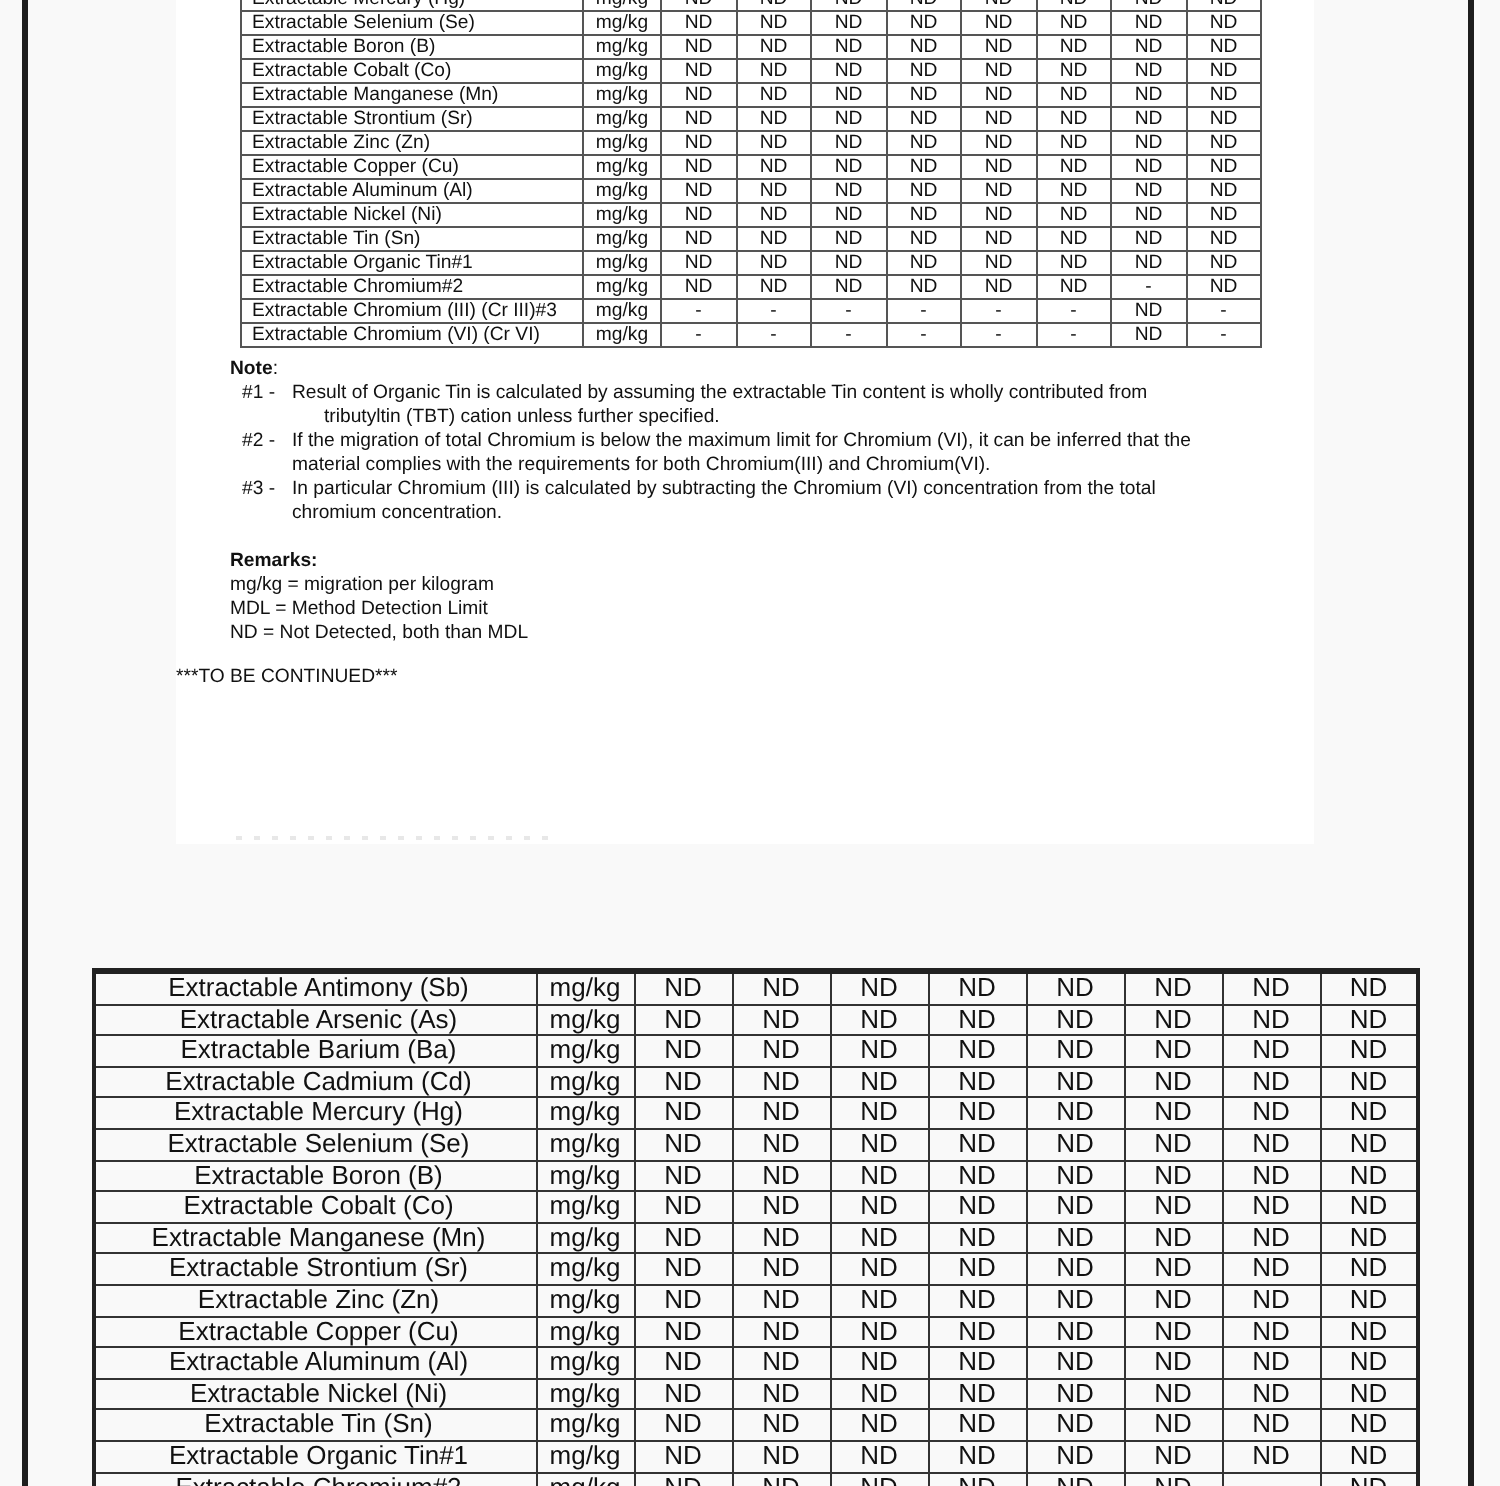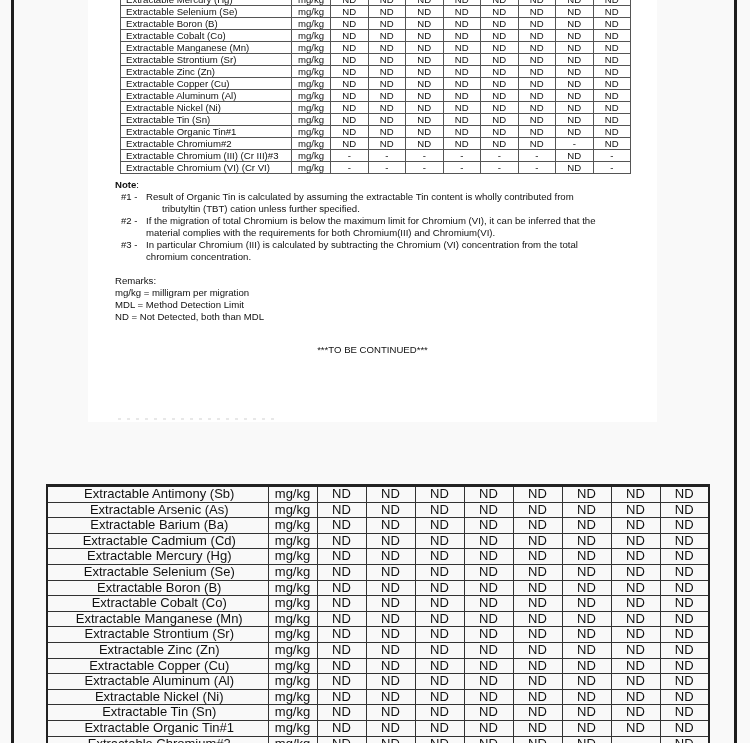--- a/index.html
+++ b/index.html
@@ -23,22 +23,22 @@
   .t-small { border: 1.5px solid #333; }
   .t-small col.c-name { width: 171px; }
   .t-small col.c-unit { width: 39px; }
   .t-small col.c-v { width: 37.5px; }
 
   .notes { position: absolute; left: 27px; top: 179px; width: 520px; font-size: 9.6px; line-height: 12px; }
   .notes .note-title { font-weight: bold; }
   .notes .note-item { position: relative; padding-left: 25px; margin-left: 6px; }
   .notes .note-item .num { position: absolute; left: 0; top: 0; width: 25px; }
   .notes .note-item .txt { display: block; text-indent: 0; }
-  .notes .remarks-title { font-weight: normal; margin-top: 12px; }
-  .continued { position: absolute; left: 0; width: 569px; top: 344px; text-align: center; font-size: 9.6px; }
+  .notes .remarks-title { font-weight: bold; margin-top: 12px; }
+  .continued { position: absolute; left: 0; width: 569px; top: 333px; font-size: 9.6px; }
   .faint { position: absolute; left: 30px; top: 418px; width: 160px; height: 2px;
     background: repeating-linear-gradient(90deg, #d8d8d8 0 3px, transparent 3px 9px); opacity: 0.6; }
 
   
   .t-big { left: 46px; top: 484px; width: 662px; font-size: 13px; border: 2.5px solid #222; border-top-width: 3.5px; }
   .t-big td { border: 1px solid #333; border-left-width: 1.3px; height: 14.6px; padding: 0 3px; line-height: 14.6px; white-space: nowrap; overflow: hidden; text-align: center; }
   .t-big td.name { text-align: center; padding-left: 6px; }
   .t-big col.c-name { width: 221px; }
   .t-big col.c-unit { width: 49px; }
   .t-big col.c-v { width: 49px; }
@@ -259,21 +259,21 @@
       <span class="txt">If the migration of total Chromium is below the maximum limit for Chromium (VI), it can be inferred that the</span>
       <span class="txt">material complies with the requirements for both Chromium(III) and Chromium(VI).</span>
     </div>
     <div class="note-item">
       <span class="num">#3 -</span>
       <span class="txt">In particular Chromium (III) is calculated by subtracting the Chromium (VI) concentration from the total</span>
       <span class="txt">chromium concentration.</span>
     </div>
 
     <div class="remarks-title">Remarks:</div>
-    <div>mg/kg = milligram per migration</div>
+    <div>mg/kg = migration per kilogram</div>
     <div>MDL = Method Detection Limit</div>
     <div>ND = Not Detected, both than MDL</div>
   </div>
 
   <div class="continued">***TO BE CONTINUED***</div>
   <div class="faint"></div>
 </div>
 
 <table class="t-big">
   <colgroup>

